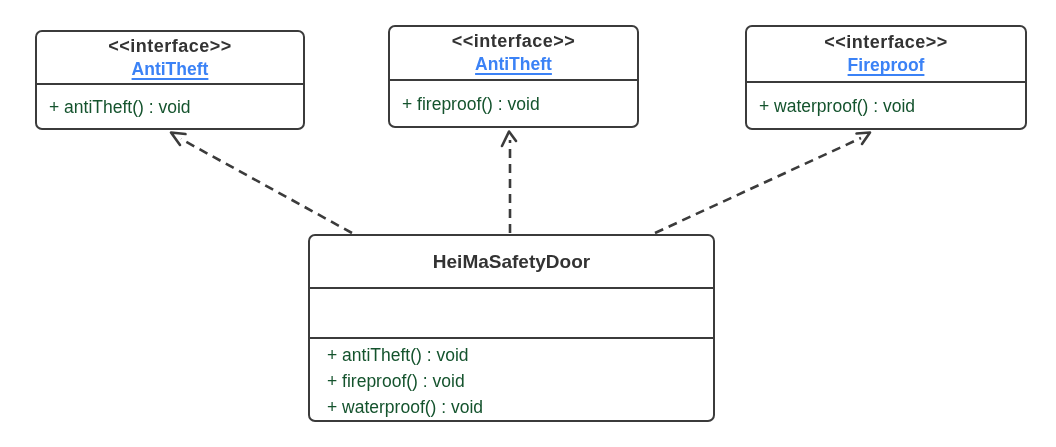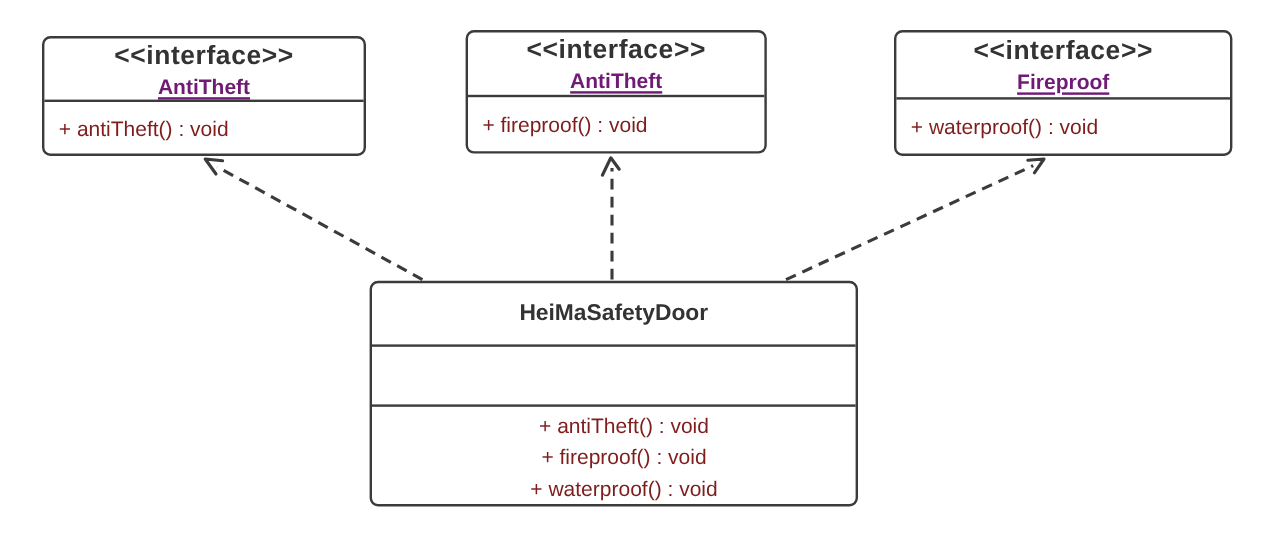--- a/index.html
+++ b/index.html
@@ -49,43 +49,42 @@
     border-bottom: 2.5px solid #3b3b3b;
     display: flex;
     flex-direction: column;
     align-items: center;
     justify-content: center;
     line-height: 1.35;
   }
   .stereo {
     font-weight: bold;
     color: #333333;
-    font-size: 22px;
+    font-size: 18px;
     letter-spacing: 0.5px;
   }
   .iname {
     font-weight: bold;
-    color: #701a75;
+    color: #3b82f6;
     font-size: 17.5px;
     text-decoration: underline;
     text-decoration-thickness: 2px;
     text-underline-offset: 3px;
   }
   .ibody {
     flex: 1;
     display: flex;
     align-items: center;
     padding-left: 12px;
   }
   .method {
-    color: #7f1d1d;
+    color: #14532d;
     font-size: 17.5px;
     line-height: 26px;
     white-space: nowrap;
-    text-align: center;
   }
   .cls .title {
     box-sizing: border-box;
     height: 53px;
     border-bottom: 2.5px solid #3b3b3b;
     display: flex;
     align-items: center;
     justify-content: center;
     font-weight: bold;
     font-size: 19px;

